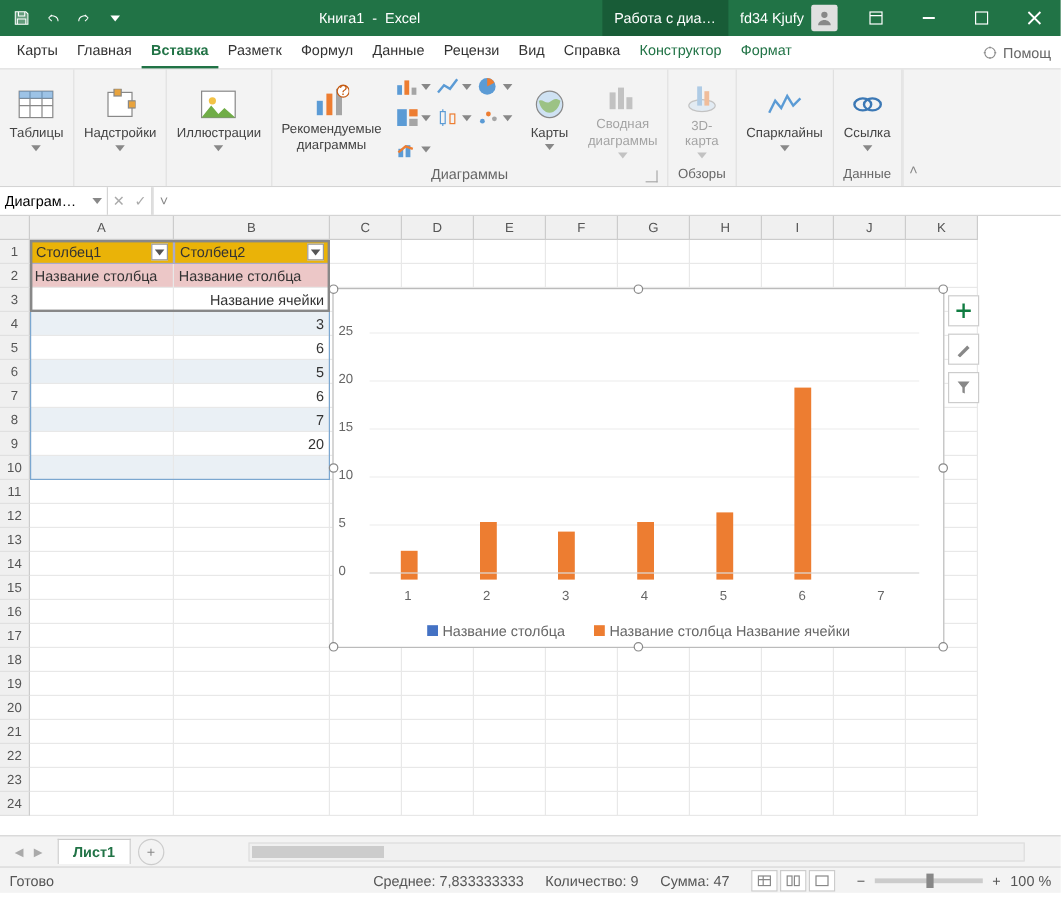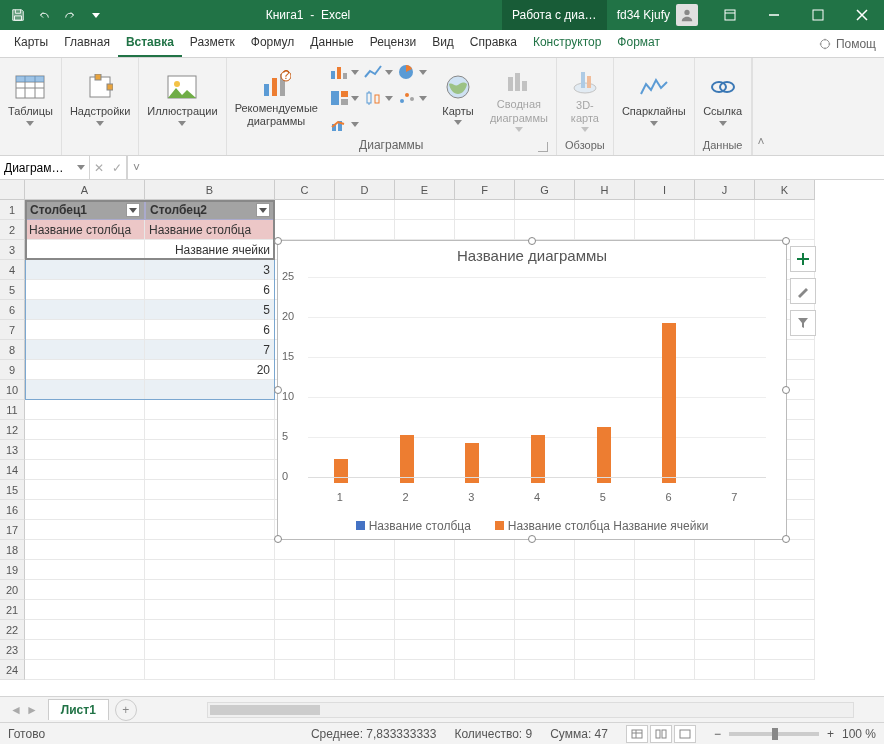--- a/index.html
+++ b/index.html
@@ -42,21 +42,21 @@
 .fbin .fx{font-style:italic;color:#888;margin-right:6px}
 .fbexp{width:18px;border-left:1px solid #d4d4d4;display:flex;align-items:center;justify-content:center;color:#888}
 .grid-area{position:relative;height:516px;overflow:hidden}
 .corner{position:absolute;left:0;top:0;width:25px;height:20px;background:#f0f0f0;border-right:1px solid #ccc;border-bottom:1px solid #ccc}
 .colhdrs{position:absolute;left:25px;top:0;height:20px;display:flex}
 .ch{height:20px;background:#f0f0f0;border-right:1px solid #ccc;border-bottom:1px solid #ccc;display:flex;align-items:center;justify-content:center;color:#555;font-size:11px}
 .rowhdrs{position:absolute;left:0;top:20px;width:25px}
 .rh{height:20px;background:#f0f0f0;border-right:1px solid #ccc;border-bottom:1px solid #e0e0e0;display:flex;align-items:center;justify-content:center;color:#555;font-size:11px}
 .cells{position:absolute;left:25px;top:20px}
 .cell{position:absolute;border-right:1px solid #e8e8e8;border-bottom:1px solid #e8e8e8;height:20px;padding:0 4px;display:flex;align-items:center;font-size:12px;color:#333;background:#fff}
-.cell.th{background:#a3a3a3;font-weight:bold;border:1px solid #aac}
+.cell.th{background:#eab308;font-weight:normal;border:1px solid #aac}
 .cell.th .fbtn{margin-left:auto;width:14px;height:14px;border:1px solid #999;background:#fff;display:flex;align-items:center;justify-content:center}
 .cell.bd{background:#ecc7c7}
 .cell.striped{background:#eaf0f5}
 .cell.ra{justify-content:flex-end}
 .tbl-border{position:absolute;border:1px solid #7ba7d0;pointer-events:none}
 .sel-border{position:absolute;border:2px solid #888;pointer-events:none}
 .chart-obj{position:absolute;left:277px;top:60px;width:510px;height:300px;background:#fff;border:1px solid #bbb}
 .chart-obj .handle{position:absolute;width:8px;height:8px;background:#fff;border:1px solid #888;border-radius:50%}
 .chart-title{text-align:center;padding:6px;font-size:15px;color:#555}
 .plot{position:absolute;left:30px;top:36px;right:20px;bottom:56px}
@@ -691,21 +691,20 @@
 
   <div class="chart-obj">
     <div class="handle" style="left:-4px;top:-4px"></div>
       <div class="handle" style="right:-4px;top:-4px"></div>
     <div class="handle" style="left:-4px;bottom:-4px"></div>
       <div class="handle" style="right:-4px;bottom:-4px"></div>
     <div class="handle" style="left:50%;top:-4px;margin-left:-4px"></div>
       <div class="handle" style="left:50%;bottom:-4px;margin-left:-4px"></div>
     <div class="handle" style="top:50%;left:-4px;margin-top:-4px"></div>
       <div class="handle" style="top:50%;right:-4px;margin-top:-4px"></div>
-    <div class="chart-title">Название диаграммы</div>
     <div class="plot" id="plot">
         <div class="gridline" style="top: 200px;"></div>
         <div class="axis-label" style="left: -26px; top: 193px;">0</div>
         <div class="gridline" style="top: 160px;"></div>
         <div class="axis-label" style="left: -26px; top: 153px;">5</div>
         <div class="gridline" style="top: 120px;"></div>
         <div class="axis-label" style="left: -26px; top: 113px;">10</div>
         <div class="gridline" style="top: 80px;"></div>
         <div class="axis-label" style="left: -26px; top: 73px;">15</div>
         <div class="gridline" style="top: 40px;"></div>

